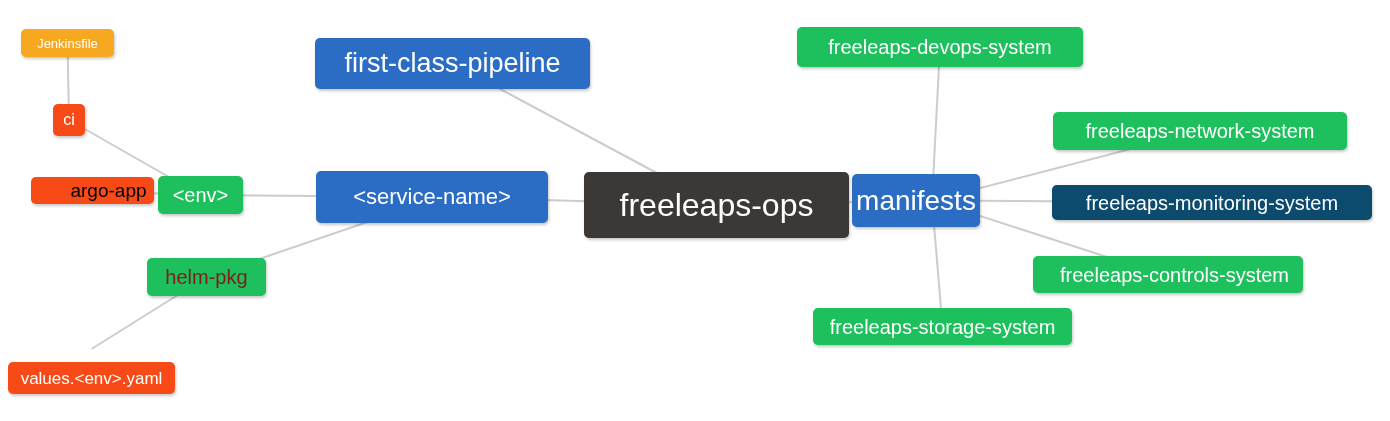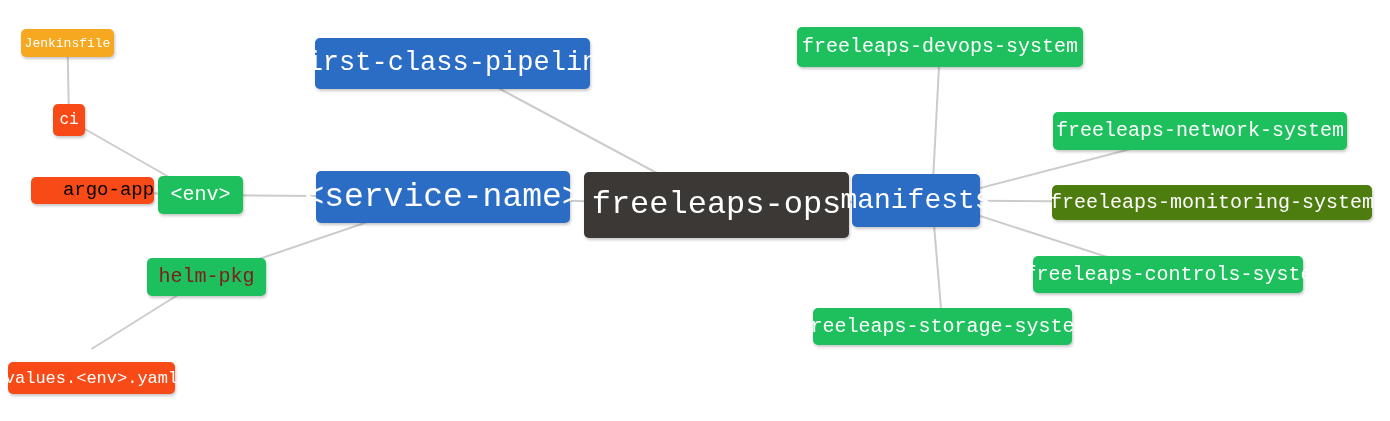--- a/index.html
+++ b/index.html
@@ -27,21 +27,21 @@
     line-height: 1;
     white-space: nowrap;
     box-shadow: 1px 2px 3px rgba(0,0,0,0.22);
     cursor: default;
     user-select: none;
   }
 </style>
 </head>
 <body>
 
-<div id="canvas" style="background: rgb(255, 255, 255); font-family: Liberation Mono, monospace;">
+<div id="canvas" style="background: rgb(255, 255, 255);">
   <svg id="edges" xmlns="http://www.w3.org/2000/svg">
       <line x1="67.5" y1="43" x2="69" y2="120" stroke="#cccccc" stroke-width="2"></line>
       <line x1="69" y1="120" x2="200.5" y2="195" stroke="#cccccc" stroke-width="2"></line>
       <line x1="76.5" y1="190.5" x2="200.5" y2="195" stroke="#cccccc" stroke-width="2"></line>
       <line x1="200.5" y1="195" x2="440.5" y2="197" stroke="#cccccc" stroke-width="2"></line>
       <line x1="206.5" y1="277" x2="440.5" y2="197" stroke="#cccccc" stroke-width="2"></line>
       <line x1="91.5" y1="349" x2="206.5" y2="277" stroke="#cccccc" stroke-width="2"></line>
       <line x1="440.5" y1="197" x2="716.5" y2="205" stroke="#cccccc" stroke-width="2"></line>
       <line x1="452.5" y1="63.5" x2="716.5" y2="205" stroke="#cccccc" stroke-width="2"></line>
       <line x1="716.5" y1="205" x2="932" y2="200.5" stroke="#cccccc" stroke-width="2"></line>
@@ -50,22 +50,22 @@
       <line x1="932" y1="200.5" x2="1212" y2="202.5" stroke="#cccccc" stroke-width="2"></line>
       <line x1="932" y1="200.5" x2="1161.5" y2="274.5" stroke="#cccccc" stroke-width="2"></line>
       <line x1="932" y1="200.5" x2="942.5" y2="326.5" stroke="#cccccc" stroke-width="2"></line>
     </svg>
 <div class="node" style="left: 21px; top: 29px; width: 93px; height: 28px; font-size: 13px; background: rgb(246, 168, 33); color: rgb(255, 255, 255);">Jenkinsfile</div>
     <div class="node" style="left: 53px; top: 104px; width: 32px; height: 32px; font-size: 16px; background: rgb(247, 74, 22); color: rgb(255, 255, 255);">ci</div>
     <div class="node" style="left: 31px; top: 177px; width: 91px; height: 27px; font-size: 19px; background: rgb(247, 74, 22); color: #000000; padding-left: 32px;">argo-app</div>
     <div class="node" style="left: 158px; top: 176px; width: 85px; height: 38px; font-size: 20px; background: rgb(29, 192, 92); color: rgb(255, 255, 255);">&lt;env&gt;</div>
     <div class="node" style="left: 147px; top: 258px; width: 119px; height: 38px; font-size: 20px; background: rgb(29, 192, 92); color: #7f1d1d;">helm-pkg</div>
     <div class="node" style="left: 8px; top: 333px; width: 167px; height: 32px; font-size: 17px; background: rgb(247, 74, 22); color: rgb(255, 255, 255); margin-top: 29px;">values.&lt;env&gt;.yaml</div>
-    <div class="node" style="left: 316px; top: 171px; width: 254px; height: 52px; font-size: 33px; background: rgb(43, 108, 196); color: rgb(255, 255, 255);">&lt;service-name&gt;</div>
+    <div class="node" style="left: 316px; top: 171px; width: 232px; height: 52px; font-size: 22px; background: rgb(43, 108, 196); color: rgb(255, 255, 255);">&lt;service-name&gt;</div>
     <div class="node" style="left: 315px; top: 38px; width: 275px; height: 51px; font-size: 27px; background: rgb(43, 108, 196); color: rgb(255, 255, 255);">first-class-pipeline</div>
     <div class="node" style="left: 584px; top: 172px; width: 265px; height: 66px; font-size: 32px; background: rgb(59, 56, 53); color: rgb(255, 255, 255);">freeleaps-ops</div>
     <div class="node" style="left: 852px; top: 174px; width: 128px; height: 53px; font-size: 28px; background: rgb(43, 108, 196); color: rgb(255, 255, 255);">manifests</div>
     <div class="node" style="left: 797px; top: 27px; width: 286px; height: 40px; font-size: 20px; background: rgb(29, 192, 92); color: rgb(255, 255, 255);">freeleaps-devops-system</div>
     <div class="node" style="left: 1053px; top: 112px; width: 294px; height: 38px; font-size: 20px; background: rgb(29, 192, 92); color: rgb(255, 255, 255);">freeleaps-network-system</div>
-    <div class="node" style="left: 1052px; top: 185px; width: 320px; height: 35px; font-size: 20px; background: #4d7c0f; color: rgb(255, 255, 255);">freeleaps-monitoring-system</div>
+    <div class="node" style="left: 1052px; top: 185px; width: 320px; height: 35px; font-size: 20px; background: #0c4a6e; color: rgb(255, 255, 255);">freeleaps-monitoring-system</div>
     <div class="node" style="left: 1033px; top: 256px; width: 257px; height: 37px; font-size: 20px; background: rgb(29, 192, 92); color: rgb(255, 255, 255); padding-left: 13px;">freeleaps-controls-system</div>
     <div class="node" style="left: 813px; top: 308px; width: 259px; height: 37px; font-size: 20px; background: rgb(29, 192, 92); color: rgb(255, 255, 255);">freeleaps-storage-system</div>
   </div>
 
 </body></html>

